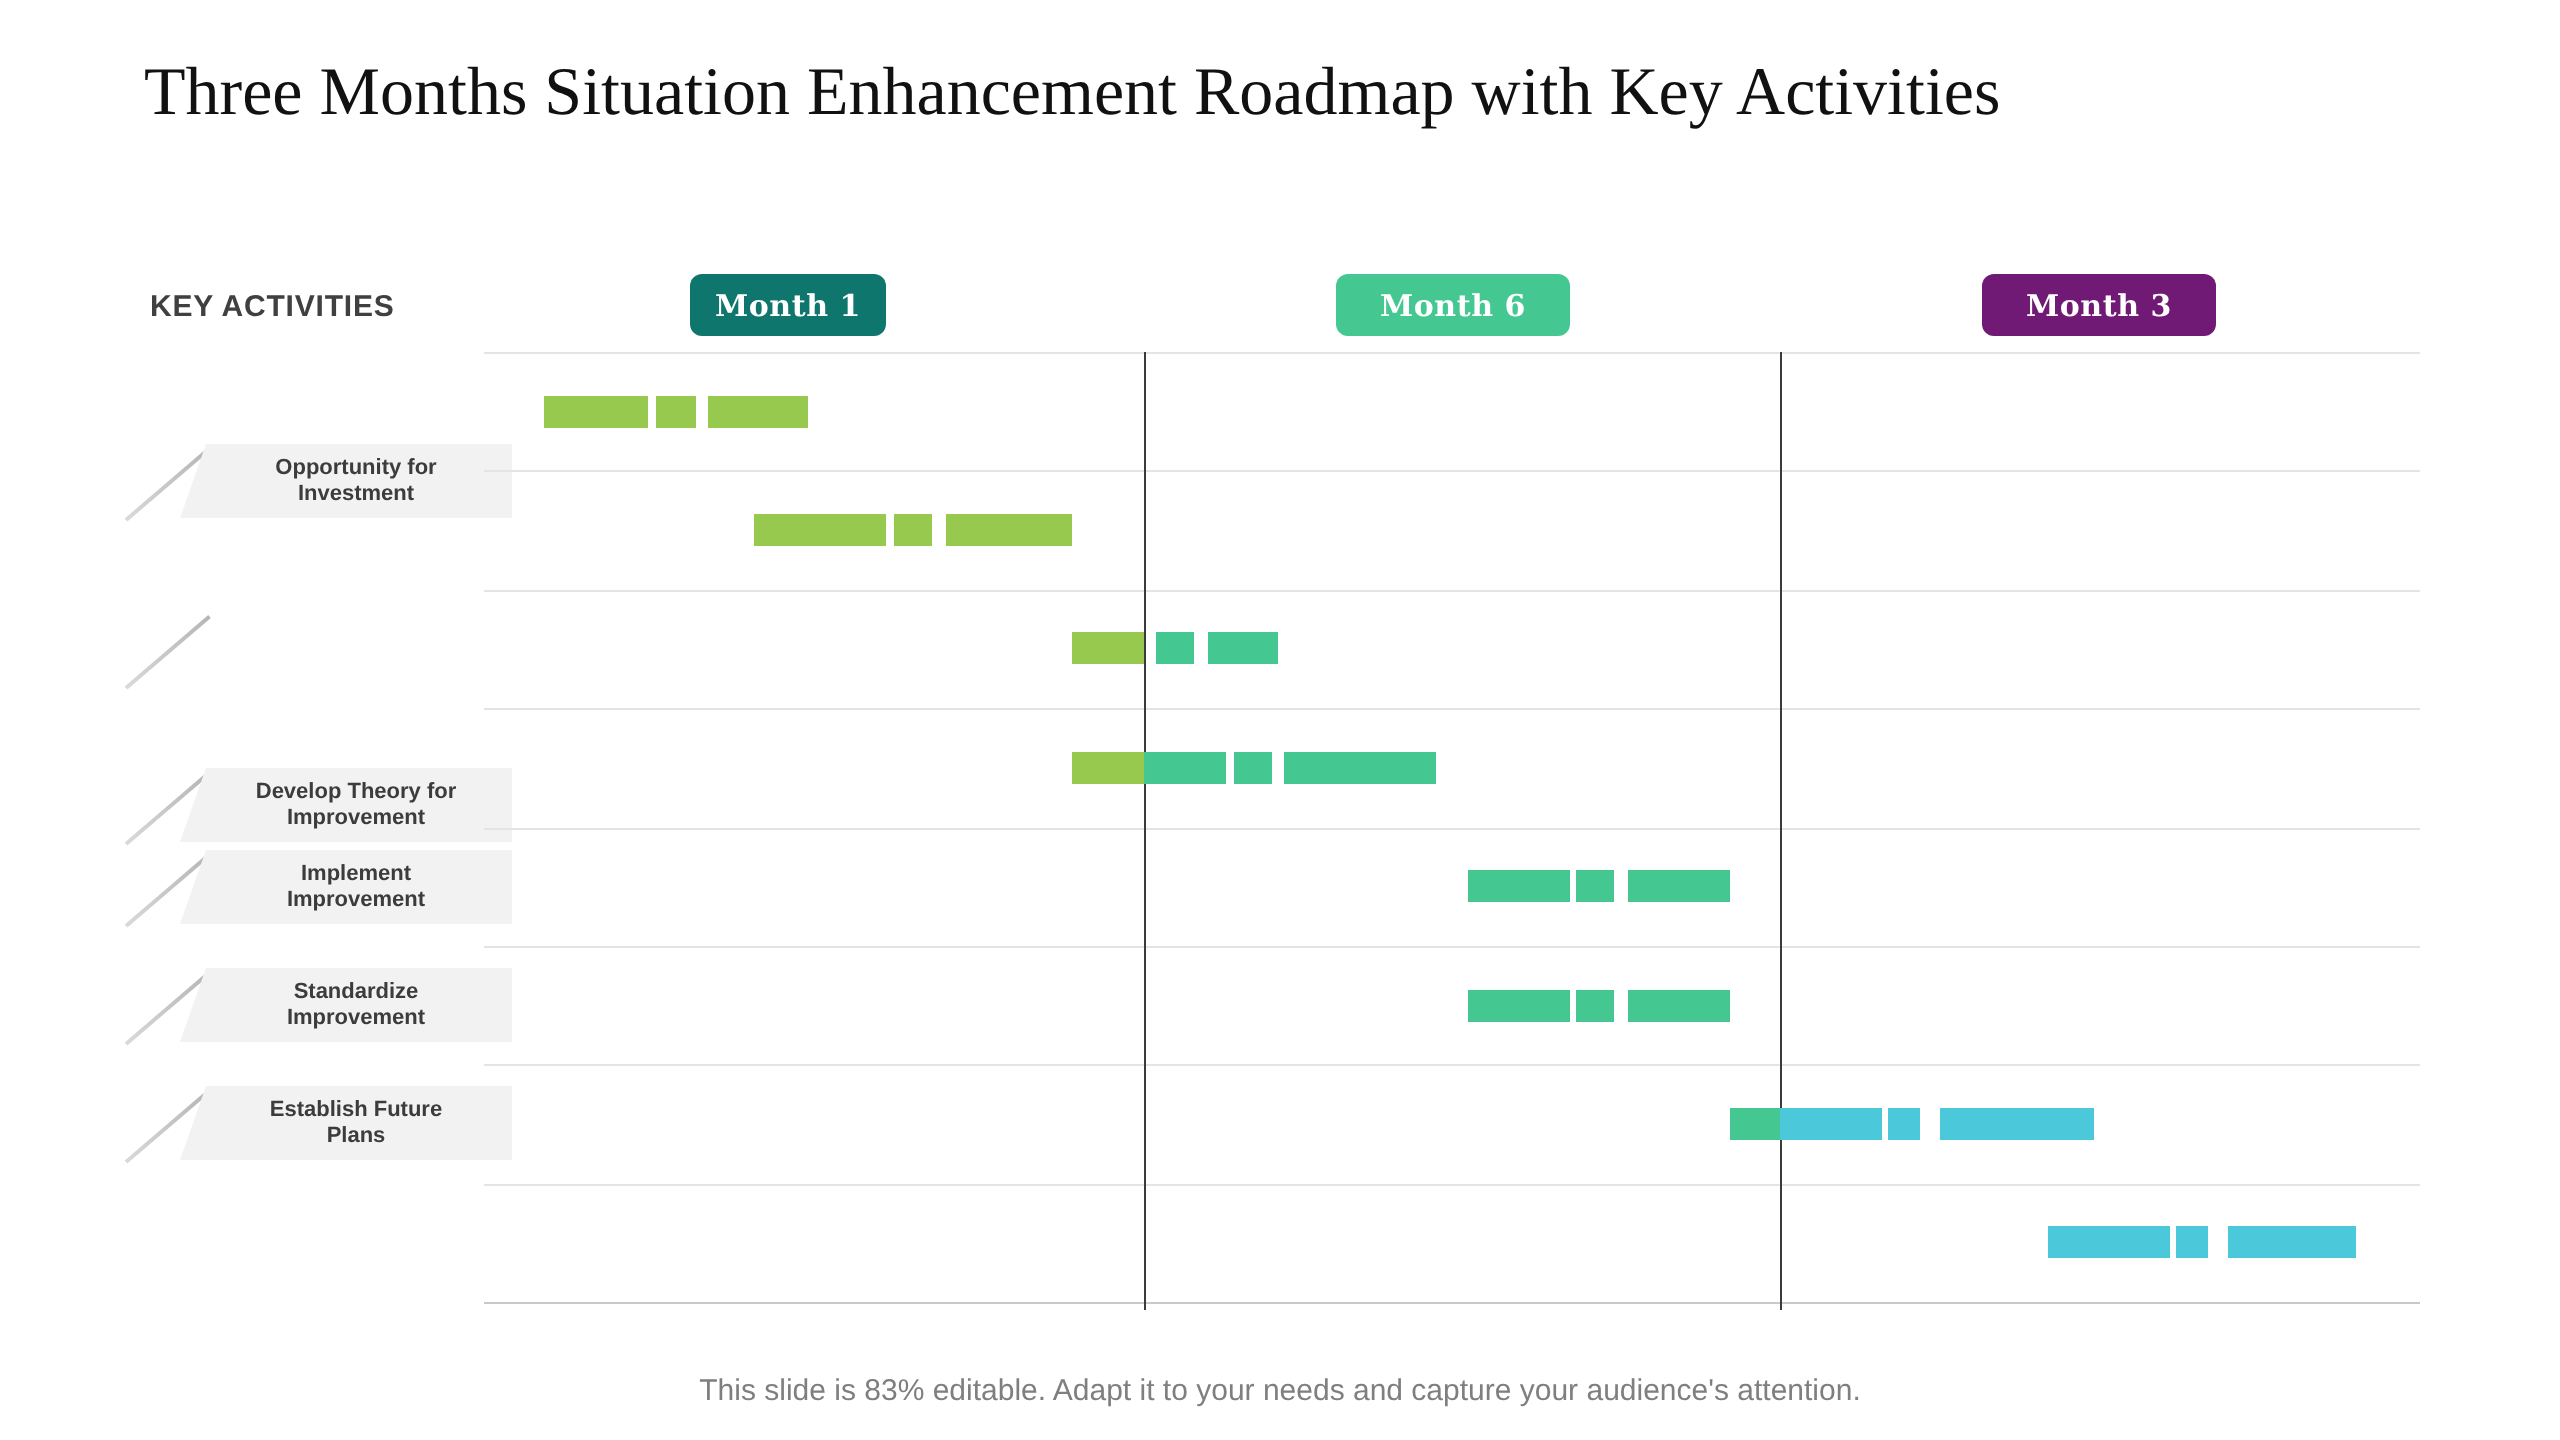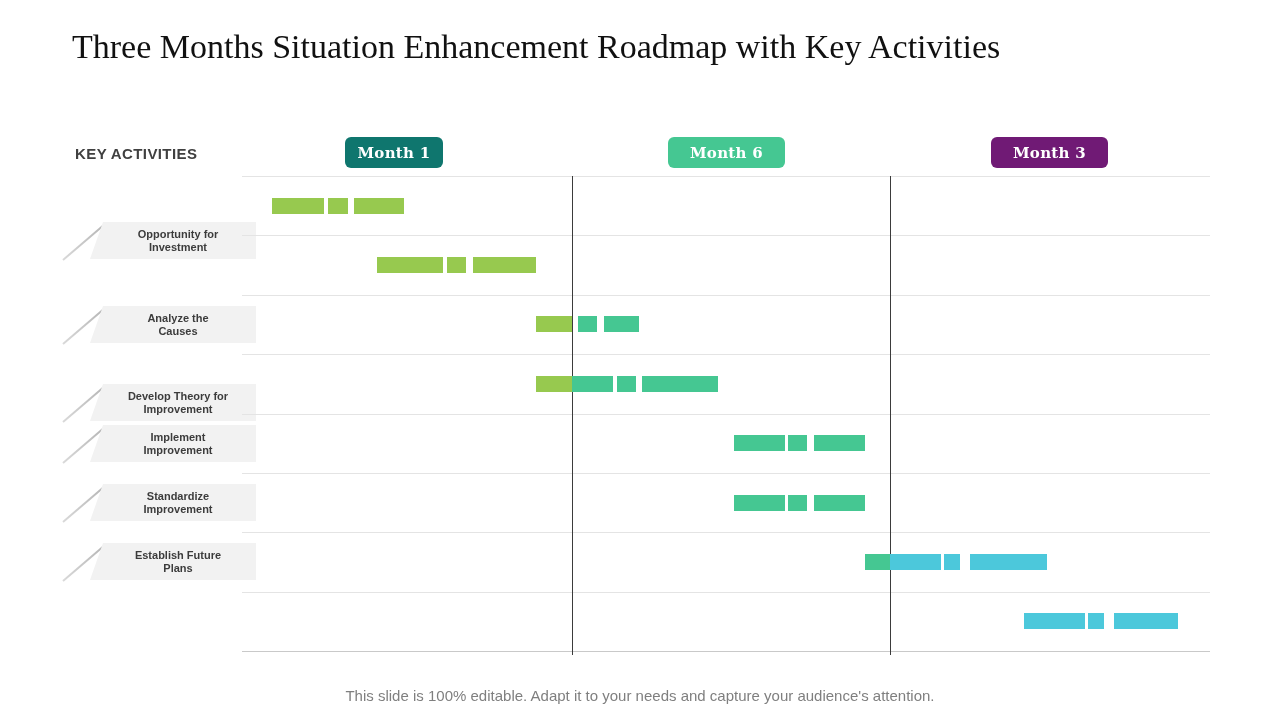--- a/index.html
+++ b/index.html
@@ -108,21 +108,20 @@
   <div class="month-badge" style="left: 668px; width: 117px; background: rgb(69, 199, 146);">Month 6</div>
   <div class="month-badge" style="left: 991px; width: 117px; background: #701a75;">Month 3</div>
 
   <div class="gantt" id="gantt">
     <div class="row-label" style="top: 202px; margin-top: 20px;">
       <div class="slash"></div>
       <div class="label-box">Opportunity for<br>Investment</div>
     </div>
     <div class="row-label" style="top: 306px;">
       <div class="slash"></div>
-      <div class="label-box">Analyze the<br>Causes</div>
     </div>
     <div class="row-label" style="top: 384px;">
       <div class="slash"></div>
       <div class="label-box">Develop Theory for<br>Improvement</div>
     </div>
     <div class="row-label" style="top: 425px;">
       <div class="slash"></div>
       <div class="label-box">Implement<br>Improvement</div>
     </div>
     <div class="row-label" style="top: 484px;">
@@ -165,15 +164,15 @@
       <div class="bar" style="left: 813.7px; width: 50.9px; top: 495px; background: rgb(69, 199, 146);"></div>
       <div class="bar" style="left: 864.6px; width: 25.4px; top: 554px; background: rgb(69, 199, 146);"></div>
       <div class="bar" style="left: 890px; width: 51.2px; top: 554px; background: rgb(76, 200, 219);"></div>
       <div class="bar" style="left: 944.4px; width: 16px; top: 554px; background: rgb(76, 200, 219);"></div>
       <div class="bar" style="left: 970px; width: 76.8px; top: 554px; background: rgb(76, 200, 219);"></div>
       <div class="bar" style="left: 1024.4px; width: 60.8px; top: 613px; background: rgb(76, 200, 219);"></div>
       <div class="bar" style="left: 1088.4px; width: 16px; top: 613px; background: rgb(76, 200, 219);"></div>
       <div class="bar" style="left: 1114px; width: 64px; top: 613px; background: rgb(76, 200, 219);"></div>
     </div>
 
-  <div class="footer">This slide is 100% editable. Adapt it to your needs and capture your audience's attention.</div>
+  <div class="footer">This slide is 83% editable. Adapt it to your needs and capture your audience's attention.</div>
 
 </div>
 
 </body></html>

